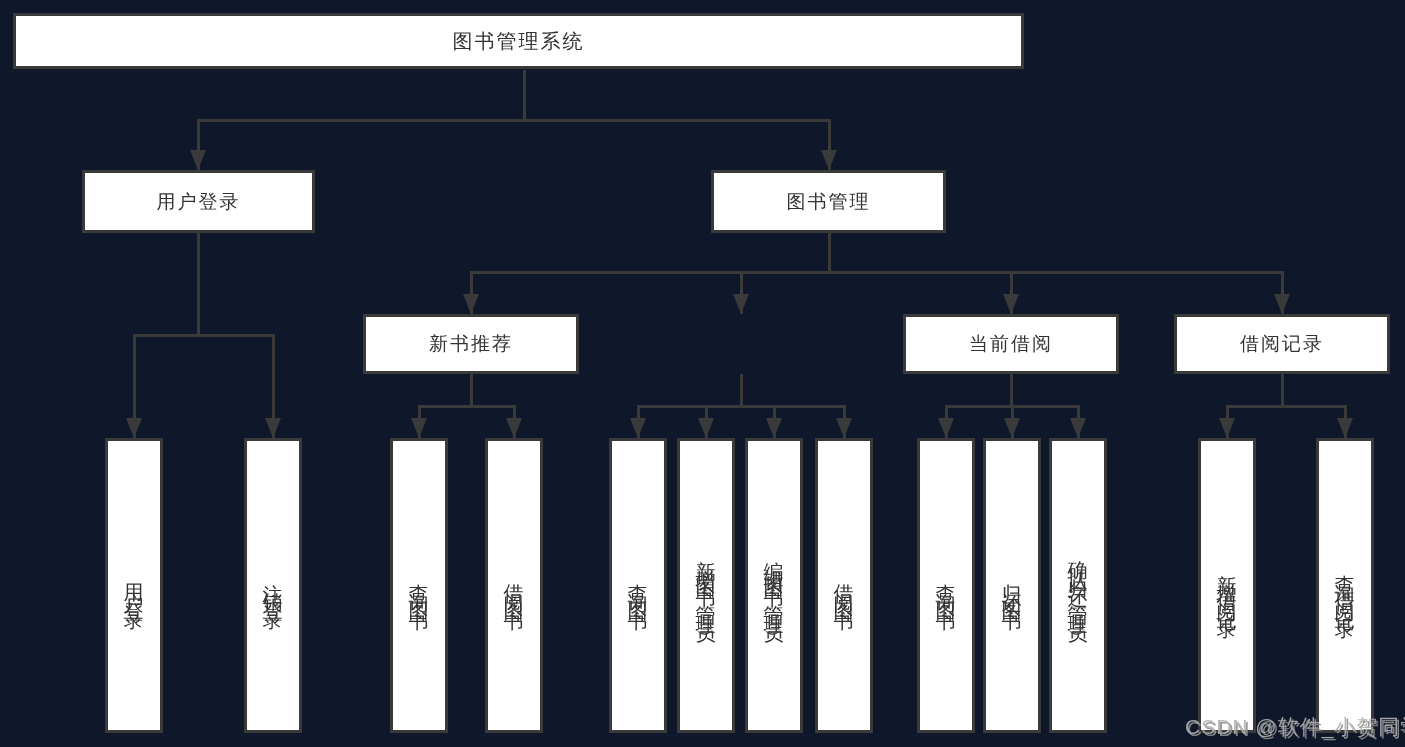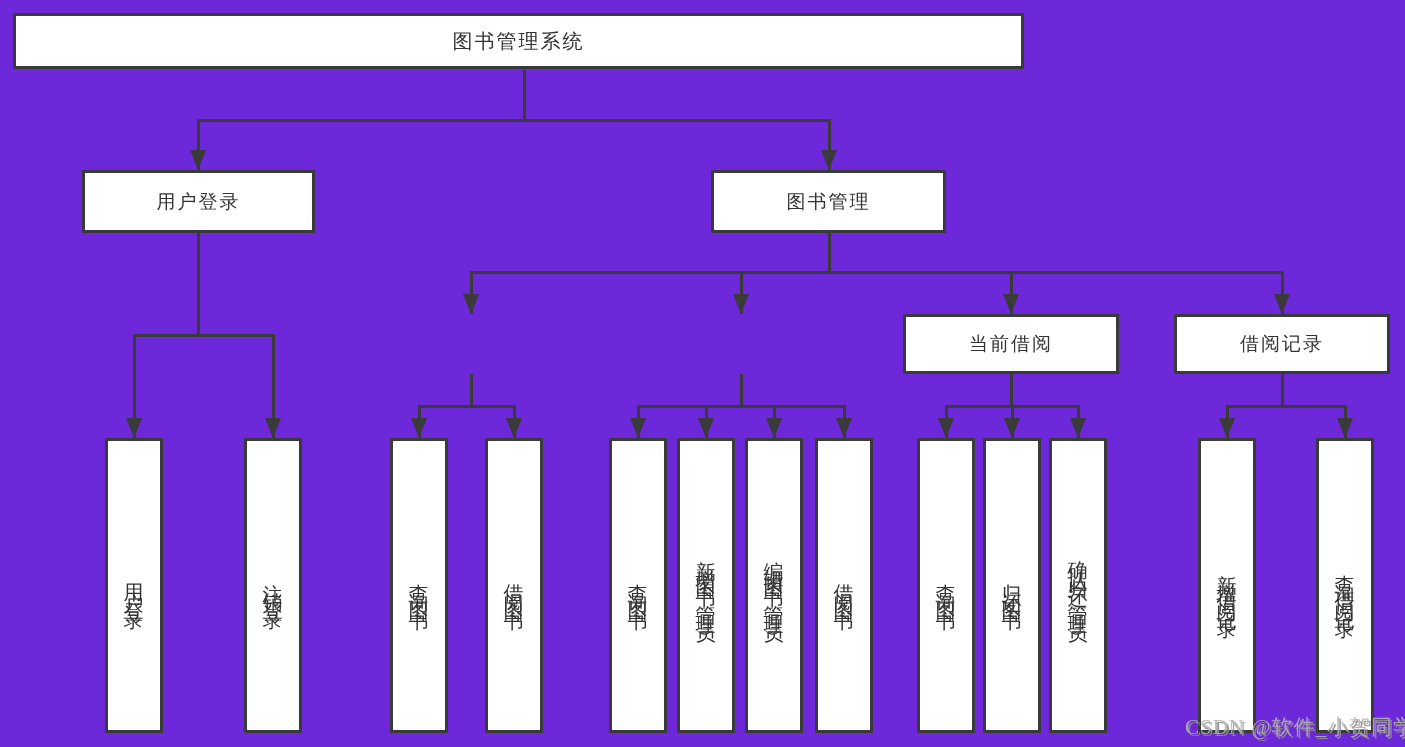--- a/index.html
+++ b/index.html
@@ -1,18 +1,18 @@
 <!DOCTYPE html>
 <html><head>
 <meta charset="utf-8">
 <style>
   html,body { margin:0; padding:0; background:#ffffff; }
   #canvas {
-    position:relative; width:1405px; height:747px; background:#6d28d9;
-    font-family:Liberation Serif, serif;
+    position:relative; width:1405px; height:747px; background:#0f172a;
+    font-family:Liberation Sans, sans-serif;
     overflow:hidden;
   }
   .node {
     position:absolute; box-sizing:border-box;
     border:3px solid #3a3a3a; background:#ffffff; color:#333333;
     display:flex; align-items:center; justify-content:center;
   }
   .htext { font-size:19px; letter-spacing:2px; white-space:nowrap; }
   .root-node .htext { font-size:20px; }
   .leaf .vtext {
@@ -40,20 +40,23 @@
     <span class="htext">图书管理系统</span>
   </div>
 
   <div class="node" style="left:82px; top:170px; width:233px; height:63px;">
     <span class="htext">用户登录</span>
   </div>
   <div class="node" style="left:711px; top:170px; width:235px; height:63px;">
     <span class="htext">图书管理</span>
   </div>
 
+  <div class="node" style="left:363px; top:314px; width:216px; height:60px;">
+    <span class="htext">新书推荐</span>
+  </div>
   <div class="node" style="left:903px; top:314px; width:216px; height:60px;">
     <span class="htext">当前借阅</span>
   </div>
   <div class="node" style="left:1174px; top:314px; width:216px; height:60px;">
     <span class="htext">借阅记录</span>
   </div>
 
   <div class="node leaf" style="left:105px; top:438px; width:58px; height:295px;">
     <span class="vtext">用户登录</span>
   </div>

